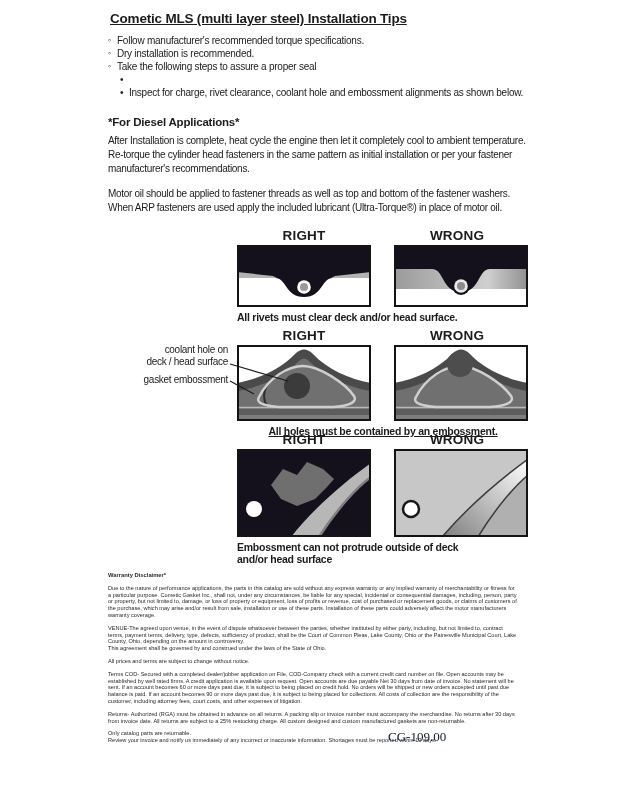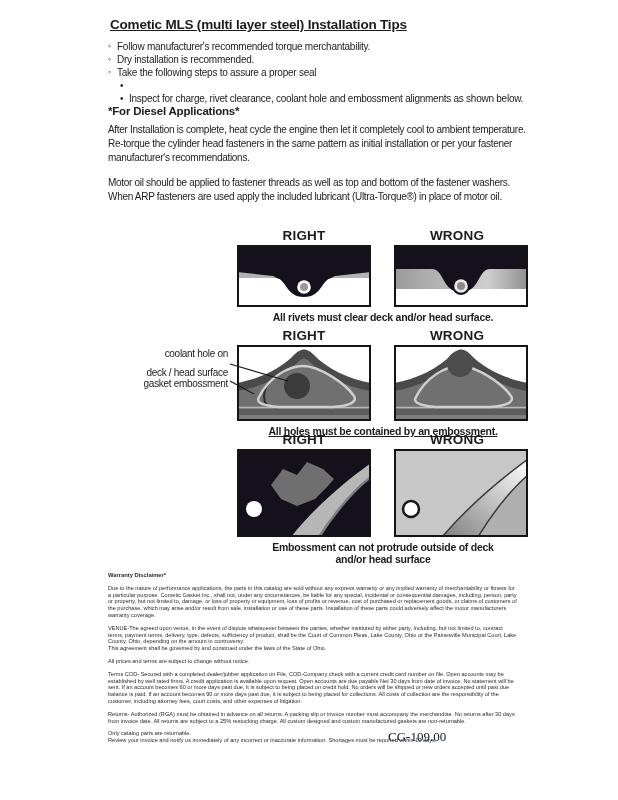--- a/index.html
+++ b/index.html
@@ -1,42 +1,42 @@
 <!DOCTYPE html>
 <html><head>
 <meta charset="utf-8">
 <style>
   html,body{margin:0;padding:0;background:#ffffff;}
   .page{position:relative;width:618px;height:800px;background:#ffffff;overflow:hidden;
         font-family:"Liberation Sans",sans-serif;color:#1c1c1c;}
 
   
-  .content{position:absolute;left:108px;top:17px;width:420px;}
+  .content{position:absolute;left:108px;top:11px;width:420px;}
   .title{font-size:13.5px;font-weight:bold;text-decoration:underline;margin:0 0 8px 2px;letter-spacing:-0.2px;}
   .bullets{font-size:10px;line-height:13px;letter-spacing:-0.25px;}
   .bullet{display:flex;white-space:nowrap;}
   .bullet .bmark{width:9px;flex:0 0 9px;text-align:left;font-size:9px;}
   .bullet.sub{margin-left:12px;}
   .bullet.sub .bmark{font-size:10px;}
-  .diesel{}
+  .diesel{margin-top:17px;}
   .diesel h2{font-size:11.5px;font-weight:bold;margin:0 0 6px 0;letter-spacing:-0.2px;}
   .diesel p{font-size:10px;line-height:14px;letter-spacing:-0.3px;margin:0 0 11px 0;}
 
   
   .figure{position:absolute;left:237px;width:292px;}
   .fig1{top:228px;} .fig2{top:328px;} .fig3{top:432px;}
   .fig-labels{display:flex;gap:19px;}
   .fig-label{width:134px;text-align:center;font-weight:bold;font-size:13.5px;letter-spacing:0.2px;}
   .fig-panels{display:flex;gap:23px;margin-top:2px;}
   .panel{font-size:0;line-height:0;}
-  .fig-caption{font-size:10.5px;font-weight:bold;letter-spacing:-0.25px;margin-top:4px;line-height:12px;white-space:pre-line;text-align:center;}
+  .fig-caption{font-size:10.5px;font-weight:bold;letter-spacing:-0.25px;margin-top:4px;line-height:12px;white-space:pre-line;}
   .fig-caption.centered{text-align:center;text-decoration:underline;}
 
   .side-label{position:absolute;left:106px;width:122px;text-align:right;font-size:10px;
-              line-height:19px;letter-spacing:-0.3px;white-space:pre-line;}
+              line-height:12px;letter-spacing:-0.3px;white-space:pre-line;}
   .side-label.coolant{top:344px;}
   .side-label.emboss{top:374px;}
   .leader-overlay{position:absolute;left:228px;top:348px;z-index:5;}
 
   
   .warranty{position:absolute;left:108px;top:572px;width:410px;font-size:5.6px;line-height:6.8px;color:#2a2a2a;}
   .warranty h3{font-size:5.8px;font-weight:bold;margin:0 0 6px 0;}
   .warranty p{margin:0 0 6px 0;white-space:pre-line;}
 
   .footer-code{position:absolute;left:388px;top:729px;font-size:13px;color:#0f172a;letter-spacing:0;font-family:Liberation Serif, serif;}
@@ -45,21 +45,21 @@
 <body>
 
 <div class="page">
 
   <div class="content">
     <h1 class="title">Cometic MLS (multi layer steel) Installation Tips</h1>
 
     <div class="bullets">
       <div class="bullet">
         <span class="bmark">◦</span>
-        <span>Follow manufacturer's recommended torque merchantability.</span>
+        <span>Follow manufacturer's recommended torque specifications.</span>
       </div>
       <div class="bullet">
         <span class="bmark">◦</span>
         <span>Dry installation is recommended.</span>
       </div>
       <div class="bullet">
         <span class="bmark">◦</span>
         <span>Take the following steps to assure a proper seal</span>
       </div>
       <div class="bullet sub">

